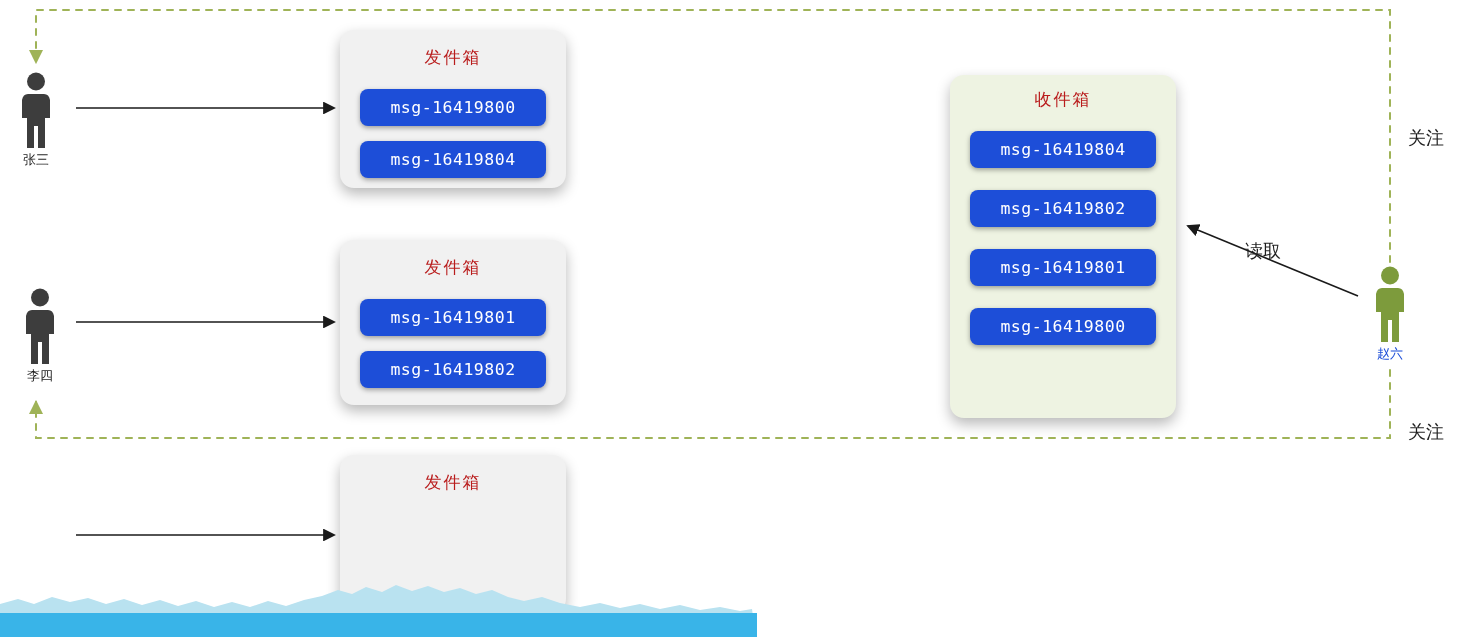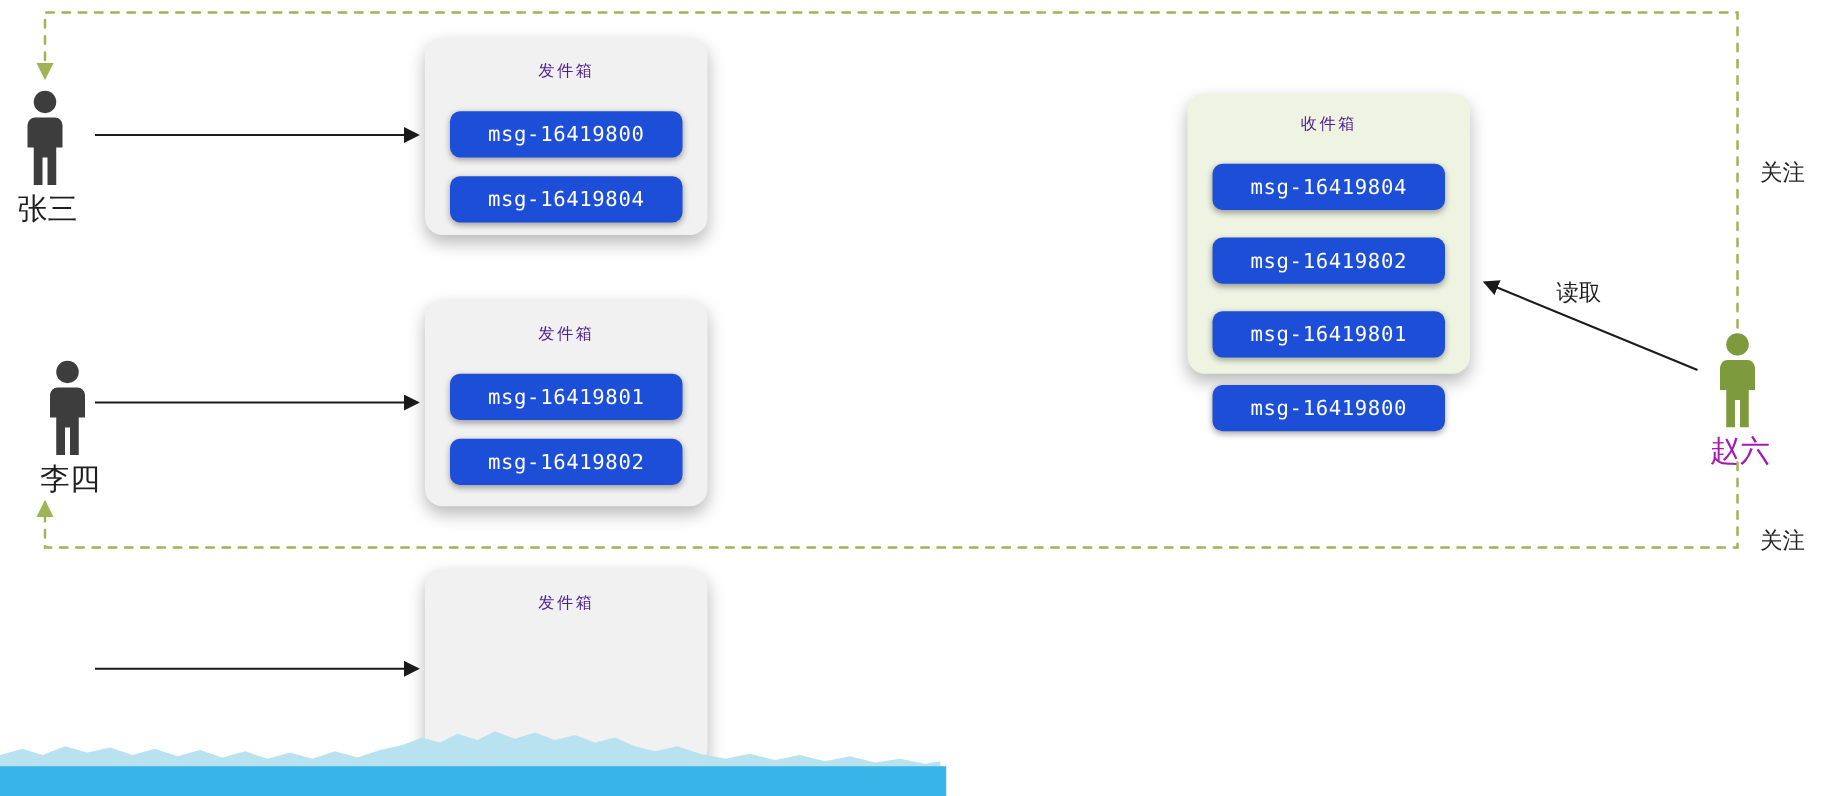--- a/index.html
+++ b/index.html
@@ -6,58 +6,58 @@
   #stage {
     position:relative; width:1474px; height:637px; background:#ffffff;
     overflow:hidden; font-family:"DejaVu Sans","Liberation Sans",sans-serif;
   }
   .box {
     position:absolute; width:226px; background:#f1f1f1; border-radius:14px;
     box-shadow:0 6px 14px rgba(0,0,0,0.28); z-index:2; text-align:center;
   }
   .inbox { background:#eef3e2; }
   .box-title {
-    padding-top:15px; font-size:13px; line-height:26px; color:#4c1d95; letter-spacing:2px;
+    padding-top:15px; font-size:17px; line-height:26px; color:#b91c1c; letter-spacing:2px;font-family:Liberation Serif, serif;
   }
   .chip {
     width:186px; height:37px; line-height:37px; margin:15px auto 0;
     background:#1d4ed8; color:#ffffff; border-radius:8px;
     font-family:"DejaVu Sans Mono","Liberation Mono",monospace;
     font-size:16.5px; letter-spacing:0.5px;
     box-shadow:0 2px 5px rgba(0,0,0,0.35);
   }
   .box-title + .chip { margin-top:18px; }
   .inbox .box-title { padding-top:12px; }
   .inbox .chip { margin-top:22px; }
   .inbox .box-title + .chip { margin-top:18px; }
 
   .person { position:absolute; width:44px; text-align:center; z-index:2; }
   .person svg { display:block; width:44px; height:76px; margin:0 auto; }
-  .person-label { margin-top:3px; font-size:24px; color:#1f1f1f; white-space:nowrap; }
-  .person-green .person-label { color:#a21caf; }
+  .person-label { margin-top:3px; font-size:13px; color:#1f1f1f; white-space:nowrap; }
+  .person-green .person-label { color:#1d4ed8; }
 
   .float-label {
     position:absolute; font-size:18px; color:#1f1f1f; z-index:6; white-space:nowrap;text-align:right;
   }
   #overlay { position:absolute; left:0; top:0; z-index:5; pointer-events:none; }
 </style>
 </head>
 <body>
 
 <div id="stage">
 
   <div class="person" style="left:14px;top:72px">
     <svg viewBox="0 0 44 76" fill="#3d3d3d">
       <circle cx="22" cy="9.5" r="9"></circle>
       <path d="M14 22 L30 22 Q35 22 36 28 L36 46 L31 46 L31 76 L24 76 L24 54 L20 54 L20 76 L13 76 L13 46 L8 46 L8 28 Q9 22 14 22 Z"></path>
     </svg>
     <div class="person-label">张三</div>
   </div>
 
-  <div class="person" style="left:32px;top:288px">
+  <div class="person" style="left:18px;top:288px">
     <svg viewBox="0 0 44 76" fill="#3d3d3d">
       <circle cx="22" cy="9.5" r="9"></circle>
       <path d="M14 22 L30 22 Q35 22 36 28 L36 46 L31 46 L31 76 L24 76 L24 54 L20 54 L20 76 L13 76 L13 46 L8 46 L8 28 Q9 22 14 22 Z"></path>
     </svg>
     <div class="person-label">李四</div>
   </div>
 
 
   <div class="person person-green" style="left:1368px;top:266px">
     <svg viewBox="0 0 44 76" fill="#7d9b3c">
@@ -76,31 +76,31 @@
   <div class="box" style="left:340px;top:240px;height:165px">
     <div class="box-title">发件箱</div>
     <div class="chip">msg-16419801</div>
     <div class="chip">msg-16419802</div>
   </div>
 
   <div class="box" style="left:340px;top:455px;height:158px">
     <div class="box-title">发件箱</div>
   </div>
 
-  <div class="box inbox" style="left:950px;top:75px;height:224px">
+  <div class="box inbox" style="left:950px;top:75px;height:343px">
     <div class="box-title">收件箱</div>
     <div class="chip">msg-16419804</div>
     <div class="chip">msg-16419802</div>
     <div class="chip">msg-16419801</div>
     <div class="chip">msg-16419800</div>
   </div>
 
   <div class="float-label" style="left:1408px;top:126px">关注</div>
   <div class="float-label" style="left:1408px;top:420px">关注</div>
-  <div class="float-label" style="left:1245px;top:222px">读取</div>
+  <div class="float-label" style="left:1245px;top:239px">读取</div>
 
   <svg id="overlay" width="1474" height="637" viewBox="0 0 1474 637">
     <defs>
       <marker id="mBlack" viewBox="0 0 10 10" refX="8.5" refY="5" markerWidth="8" markerHeight="8" orient="auto-start-reverse">
         <path d="M0 0 L10 5 L0 10 Z" fill="#1a1a1a"></path>
       </marker>
       <marker id="mGreen" viewBox="0 0 10 10" refX="8.5" refY="5" markerWidth="7" markerHeight="7" orient="auto-start-reverse">
         <path d="M0 0 L10 5 L0 10 Z" fill="#9fb357"></path>
       </marker>
     </defs>

